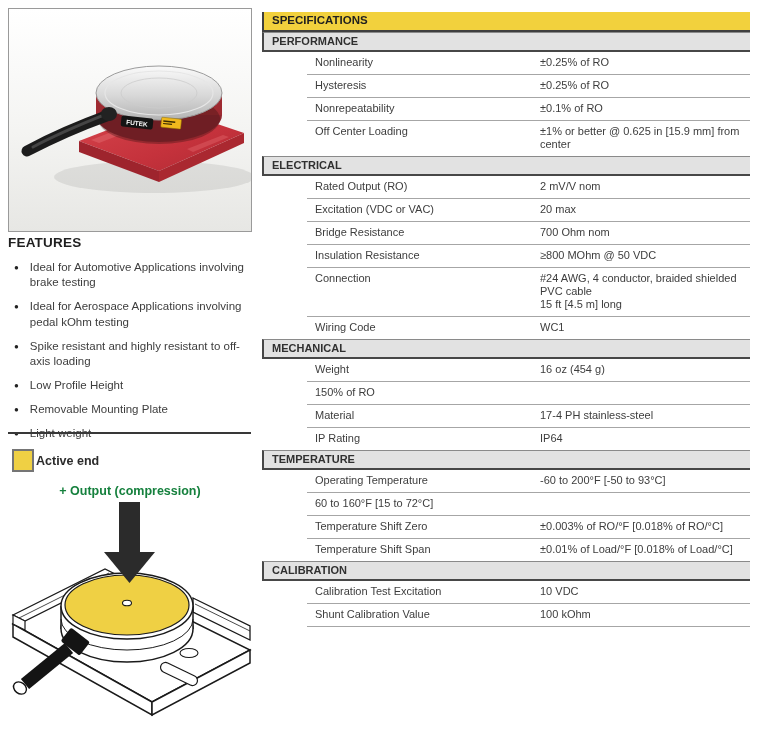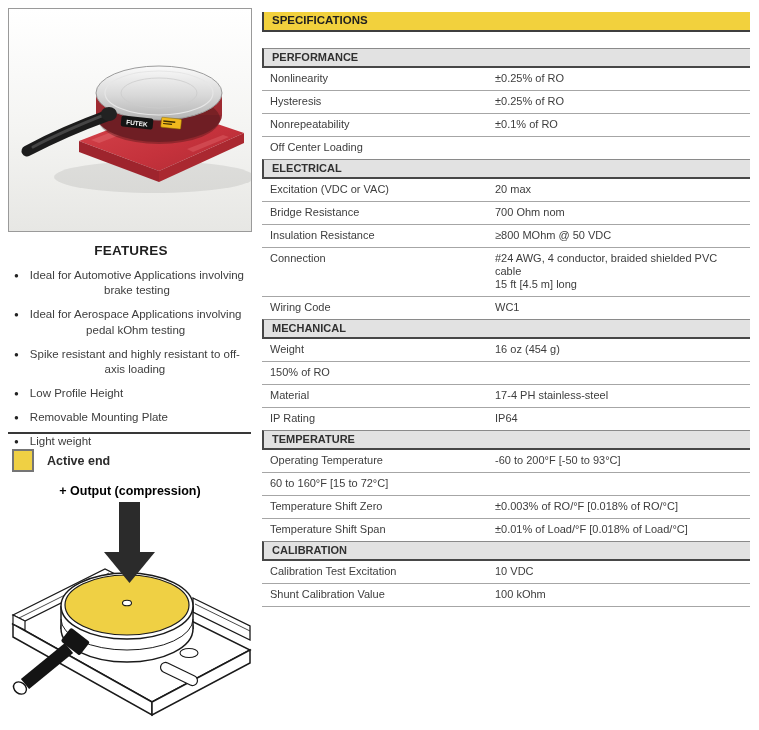--- a/index.html
+++ b/index.html
@@ -4,50 +4,50 @@
 <style>
   html,body{margin:0;padding:0;background:#fff;}
   body{width:759px;height:730px;position:relative;overflow:hidden;
        font-family:"Liberation Sans",sans-serif;color:#3d3d3d;}
 
   
   .photo-box{position:absolute;left:8px;top:8px;width:242px;height:222px;
              border:1px solid #9a9a9a;background:linear-gradient(180deg,#ffffff 0%,#f4f4f2 55%,#e7e7e4 100%);}
   .photo-box svg{display:block;}
 
-  .features{position:absolute;left:8px;top:243px;width:246px;text-align:center;}
+  .features{position:absolute;left:8px;top:235px;width:246px;}
   .features h2{margin:0 0 10px 0;font-size:13.5px;font-weight:bold;color:#1f1f1f;letter-spacing:.2px;}
   .features ul{list-style:none;margin:0;padding:0;}
   .features li{display:flex;gap:11px;margin:0 0 9px 0;padding-left:6px;
                font-size:11.5px;line-height:1.32;color:#3d3d3d;}
   .features li .dot{font-size:12px;line-height:1.3;color:#222;}
   .features li .txt{white-space:pre-line;}
 
   .divider{position:absolute;left:8px;top:432px;width:243px;height:2px;background:#383838;}
 
-  .legend{position:absolute;left:12px;top:449px;display:flex;align-items:center;gap:13px;}
+  .legend{position:absolute;left:12px;top:449px;display:flex;align-items:center;gap:2px;}
   .legend .swatch{width:18px;height:19px;border:2px solid #757575;}
   .legend .lbl{font-size:12.5px;font-weight:bold;color:#2b2b2b;}
 
   .output-label{position:absolute;left:0;top:484px;width:260px;text-align:center;
-                font-size:12.5px;font-weight:bold;color:#000000;}
+                font-size:12.5px;font-weight:bold;color:#15803d;}
 
   .diagram{position:absolute;left:3px;top:502px;}
 
   
   .spec-table{position:absolute;left:262px;top:12px;width:488px;}
   .spec-title{background:#F2D13D;border-left:2px solid #3f3f3f;border-bottom:2px solid #3f3f3f;
               font-size:11.5px;font-weight:bold;color:#1f1f1f;
-              padding:2px 8px 3px 8px;line-height:13px;margin-bottom:16px;}
+              padding:2px 8px 3px 8px;line-height:13px;margin-bottom:0;}
   .section-header{background:#E2E2E2;border-left:2px solid #474747;border-bottom:2px solid #474747;
                   border-top:1px solid #8a8a8a;
                   font-size:11px;font-weight:bold;color:#303030;
                   padding:2px 4px 2px 8px;line-height:13px;}
   .spec-row{display:flex;align-items:flex-start;border-bottom:1px solid #a6a6a6;
-            padding:4px 0 5px 8px;font-size:11px;line-height:13px;color:#3d3d3d;}
+            padding:4px 0 5px 8px;font-size:11px;line-height:13px;color:#3d3d3d;margin-left:45px;}
   .spec-row.no-sep{border-bottom:none;}
   .spec-row .label{width:225px;flex-shrink:0;}
   .spec-row .value{flex:1;padding-right:4px;white-space:pre-line;}
 </style>
 </head>
 <body>
 
 <div class="photo-box">
   <svg width="242" height="222" viewBox="0 0 242 222">
     <defs>
@@ -188,22 +188,27 @@
       <div class="spec-row">
         <div class="label">Hysteresis</div>
         <div class="value">±0.25% of RO</div>
       </div>
       <div class="spec-row">
         <div class="label">Nonrepeatability</div>
         <div class="value">±0.1% of RO</div>
       </div>
       <div class="spec-row no-sep">
         <div class="label">Off Center Loading</div>
+        <div class="value">±1% or better @ 0.625 in [15.9 mm] from center</div>
       </div>
       <div class="section-header">ELECTRICAL</div>
+      <div class="spec-row">
+        <div class="label">Rated Output (RO)</div>
+        <div class="value">2 mV/V nom</div>
+      </div>
       <div class="spec-row">
         <div class="label">Excitation (VDC or VAC)</div>
         <div class="value">20 max</div>
       </div>
       <div class="spec-row">
         <div class="label">Bridge Resistance</div>
         <div class="value">700 Ohm nom</div>
       </div>
       <div class="spec-row">
         <div class="label">Insulation Resistance</div>

